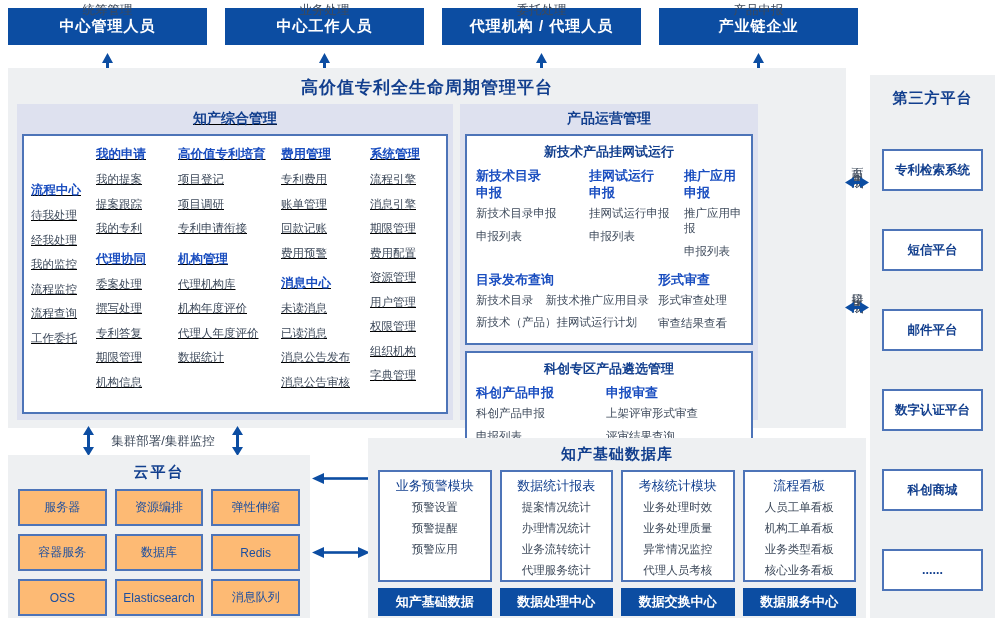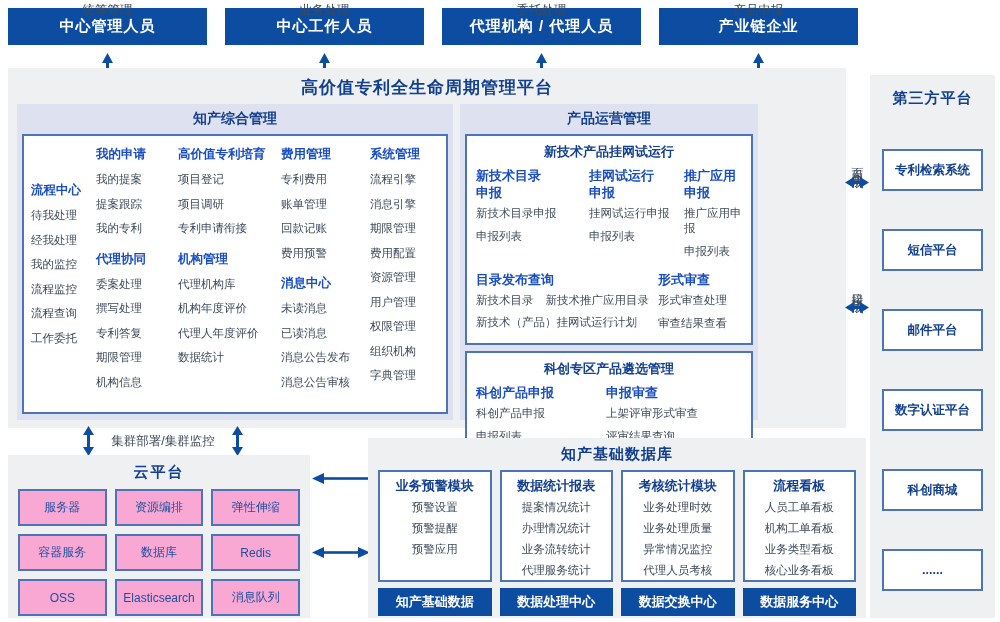--- a/index.html
+++ b/index.html
@@ -26,21 +26,21 @@
   
   .platform-panel { left:8px; top:68px; width:838px; height:360px; }
   .platform-title {
     text-align:center; color:#123f8e; font-weight:bold; font-size:17px;
     padding:8px 0 5px; letter-spacing:1px;
   }
   .sections { display:flex; gap:7px; padding:0 9px; height:316px; }
   .section { background:#dee1ef; padding:0 5px 6px; display:flex; flex-direction:column; }
   .section-title { text-align:center; color:#123f8e; font-weight:bold; font-size:14px; padding:6px 0; }
   .section-body { background:#ffffff; border:2px solid #4d74b8; flex:1; }
-  .sec-ip  { flex:0 0 404px; }
+  .sec-ip  { flex:0 0 404px;text-decoration:underline; }
   .sec-ach { flex:0 0 92px; }
   .sec-ops { flex:0 0 298px; background:#dee1ef; }
   
   .ip-body { display:flex; gap:3px; padding:8px 4px 4px 7px; }
   .col { display:flex; flex-direction:column; }
   .col-0 { flex:0 0 62px;margin-top:36px; } .col-1 { flex:0 0 79px; } .col-2 { flex:0 0 100px; }
   .col-3 { flex:0 0 86px; } .col-4 { flex:0 0 72px; }
   .g-h { font-size:12.5px; font-weight:bold; color:#1a4ec0; margin:2px 0 9px; }
   .g-h.gap-top { margin-top:5px; }
   .g-i { font-size:11.5px; color:#3e4a5b; margin-bottom:9.5px; }
@@ -81,31 +81,31 @@
   .cluster-row {
     position:absolute; left:8px; top:426px; width:310px; height:30px;
     display:flex; align-items:center; justify-content:center; gap:16px;
     font-size:12.5px; color:#3e4a5b;
   }
   
   .cloud-panel { left:8px; top:455px; width:302px; height:163px; }
   .cloud-title { text-align:center; color:#123f8e; font-weight:bold; font-size:15px; padding:8px 0 7px; letter-spacing:2px; }
   .cloud-grid { display:grid; grid-template-columns:repeat(3,1fr); gap:8px; padding:0 10px; }
   .cloud-box {
-    background:#f9a8d4; border:2px solid #4d74b8; height:37px;
+    background:#fdba74; border:2px solid #4d74b8; height:37px;
     display:flex; align-items:center; justify-content:center;
     color:#1d4fa0; font-size:12px;
   }
   
   .db-panel { left:368px; top:438px; width:498px; height:180px; }
   .db-title { text-align:center; color:#123f8e; font-weight:bold; font-size:15px; padding:7px 0 6px; letter-spacing:1px; }
   .db-modules { display:flex; gap:8px; padding:0 10px; }
   .db-module { flex:1; display:flex; flex-direction:column; }
   .db-box { background:#ffffff; border:2px solid #4d74b8; padding:5px 2px 2px; height:112px; }
-  .db-h { text-align:center; font-weight:bold; font-size:13px; color:#123f8e; margin-bottom:5px; }
+  .db-h { text-align:center; font-weight:normal; font-size:13px; color:#123f8e; margin-bottom:5px; }
   .db-i { text-align:center; font-size:11.5px; color:#3e4a5b; margin-bottom:6px; }
   .db-footer {
     margin-top:6px; background:#0c4da2; color:#ffffff; font-weight:bold;
     text-align:center; font-size:13px; padding:5px 0;
   }
   
   .abs { position:absolute; }
 </style>
 </head>
 <body>

